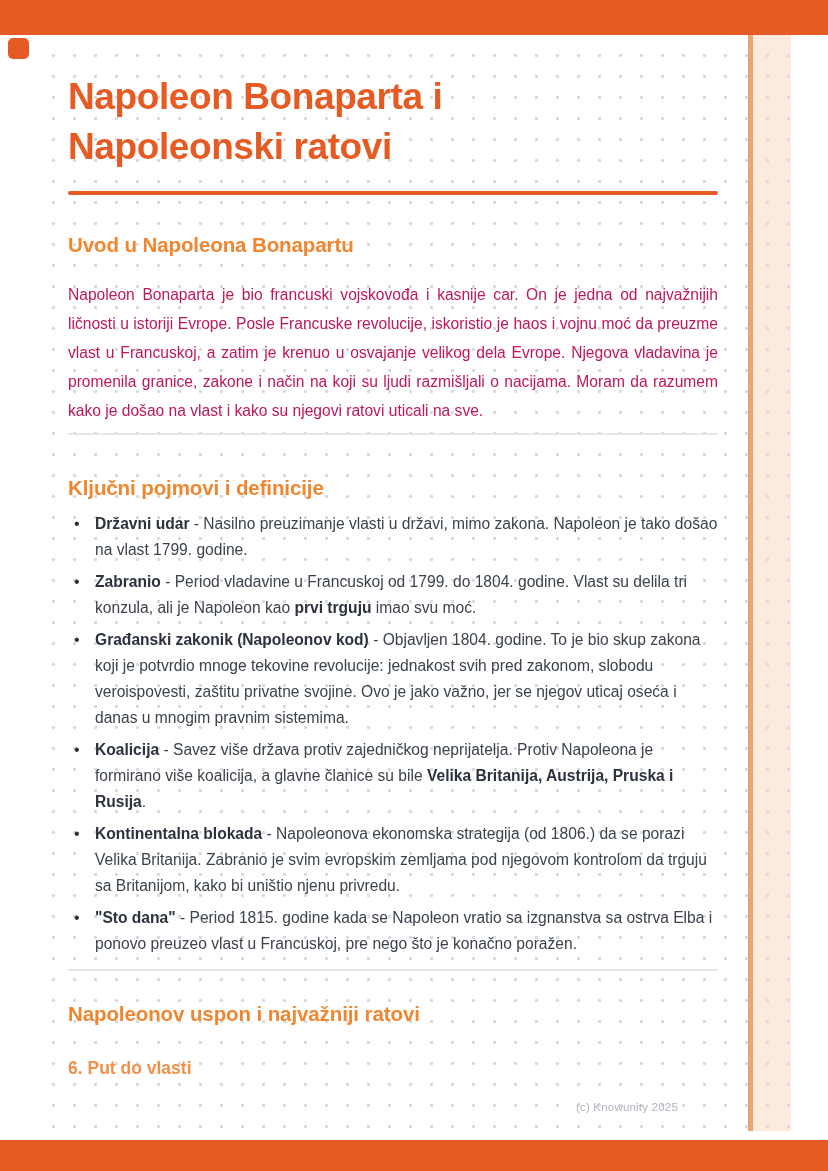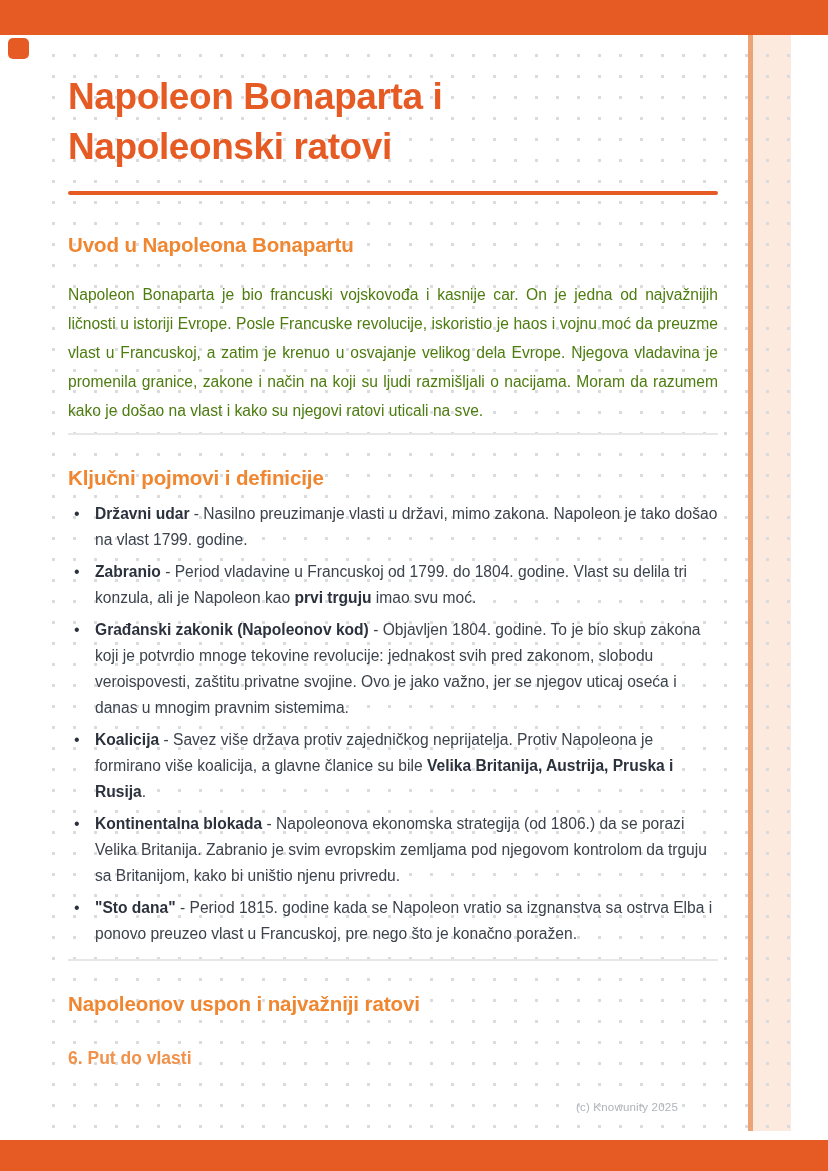--- a/index.html
+++ b/index.html
@@ -41,27 +41,27 @@
     margin-top:72px;
     width:580px;
     font-size:37px; line-height:50px; font-weight:800;
     letter-spacing:-0.4px;
     color:#e65b24;
   }
   .rule { margin-top:19px; height:4px; width:650px; background:#e65b24; border-radius:2px; }
 
   h2 { font-size:20.5px; line-height:26px; font-weight:700; color:#f0862f; letter-spacing:-0.1px; }
   .h2-intro { margin-top:37px; }
-  .h2-terms { margin-top:30px; }
+  .h2-terms { margin-top:40px; }
   .h2-rise  { margin-top:30px; }
 
   .body-text {
     margin-top:22px;
     font-size:15.6px; line-height:29px;
-    color:#4d7c0f;
+    color:#be185d;
     text-align:justify;
   }
 
   .divider { margin-top:8px; height:2px; background:#e6e7e9; width:650px; }
   .divider-2 { margin-top:12px; }
 
   ul.terms { margin-top:10px; list-style:none; }
   ul.terms li {
     position:relative;
     padding-left:27px;

